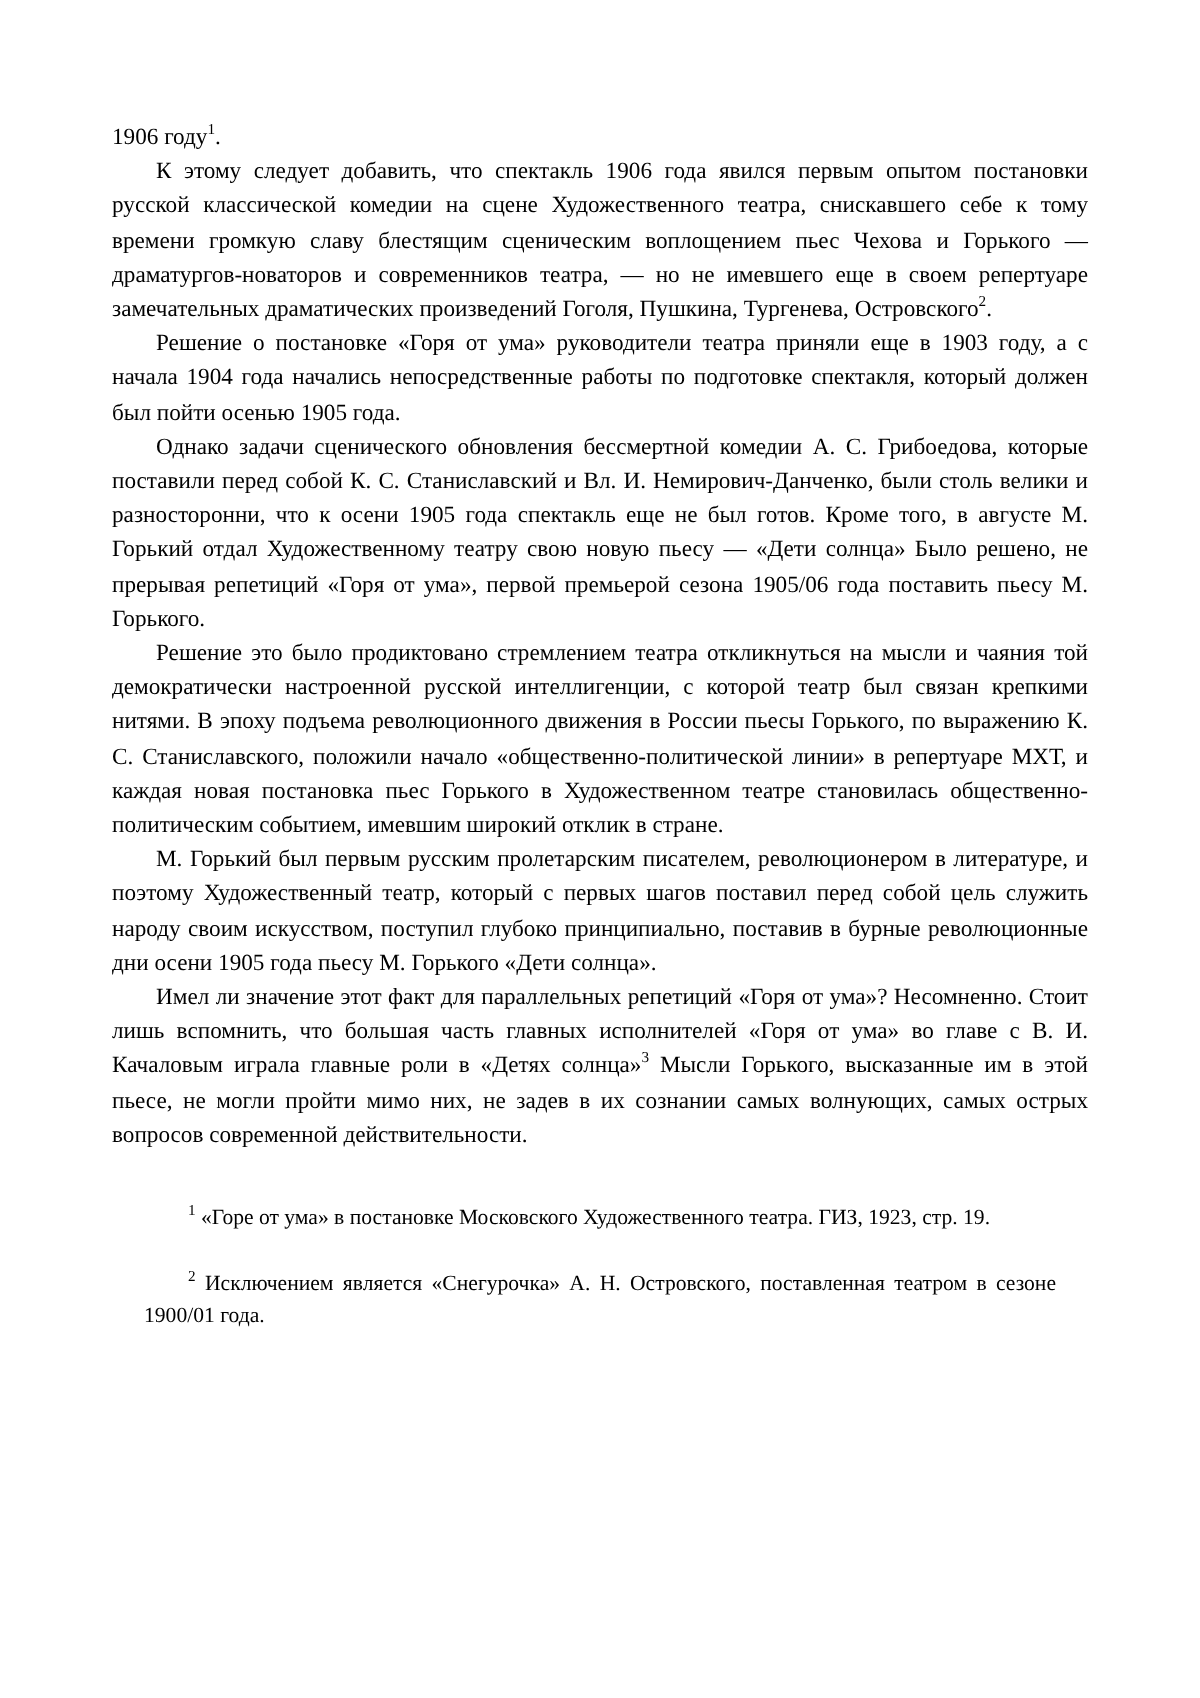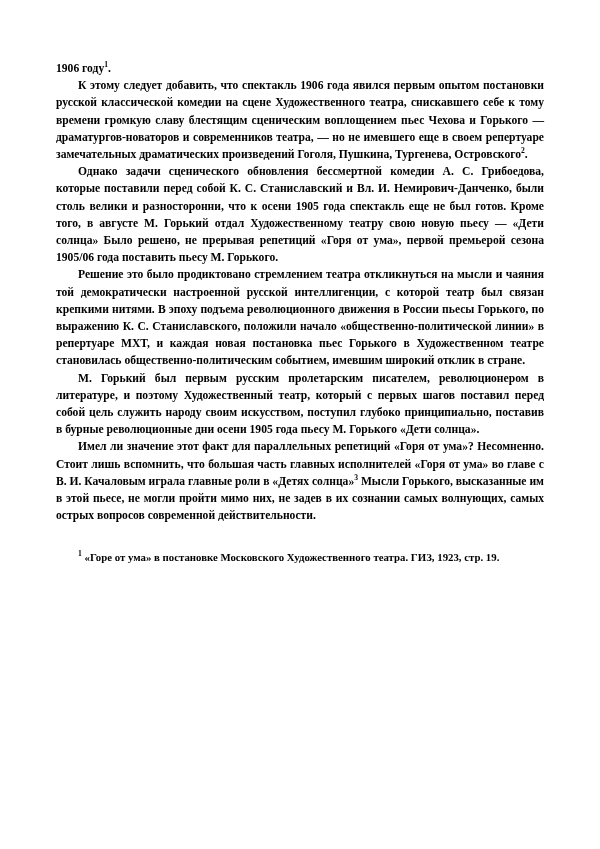--- a/index.html
+++ b/index.html
@@ -13,21 +13,20 @@
     font-family: "Liberation Serif", "DejaVu Serif", serif;
     color: #000000;
     overflow: hidden;
   }
   .page {
     width: 600px;
     height: 742px;
     box-sizing: border-box;
     padding: 60px 56px 20px 56px;
     position: relative;
-    font-weight: bold;
   }
   .body-text p {
     margin: 0;
     font-size: 11.6px;
     line-height: 17.2px;
     text-align: justify;
     text-indent: 22px;
     hyphens: manual;
   }
   .body-text p.no-indent {
@@ -37,53 +36,55 @@
     font-size: 7.6px;
     vertical-align: super;
     line-height: 0;
   }
   .footnotes {
     margin-top: 25px;
     font-size: 10.8px;
     line-height: 16.4px;
   }
   .footnotes p {
-    margin: 0;
+    margin: 16px;
     text-align: justify;
     text-indent: 22px;
   }
   .fn-marker {
     font-size: 7.6px;
     vertical-align: super;
     line-height: 0;
   }
 </style>
 </head>
 <body>
 
 <div class="page">
 
   <div class="body-text">
 
     <p class="no-indent"><span>1906 году</span><sup>1</sup><span>.</span></p>
 
     <p><span>К этому следует добавить, что спектакль 1906 года явился первым опытом постановки русской классической комедии на сцене Художественного театра, снискавшего себе к тому времени громкую славу блестящим сценическим воплощением пьес Чехова и Горького — драматургов-новаторов и современников театра, — но не имевшего еще в своем репертуаре замечательных драматических произведений Гоголя, Пушкина, Тургенева, Островского</span><sup>2</sup><span>.</span></p>
 
+    <p><span>Решение о постановке «Горя от ума» руководители театра приняли еще в 1903 году, а с начала 1904 года начались непосредственные работы по подготовке спектакля, который должен был пойти осенью 1905 года.</span></p>
 
     <p><span>Однако задачи сценического обновления бессмертной комедии А. С. Грибоедова, которые поставили перед собой К. С. Станиславский и Вл. И. Немирович-Данченко, были столь велики и разносторонни, что к осени 1905 года спектакль еще не был готов. Кроме того, в августе М. Горький отдал Художественному театру свою новую пьесу — «Дети солнца» Было решено, не прерывая репетиций «Горя от ума», первой премьерой сезона 1905/06 года поставить пьесу М. Горького.</span></p>
 
     <p><span>Решение это было продиктовано стремлением театра откликнуться на мысли и чаяния той демократически настроенной русской интеллигенции, с которой театр был связан крепкими нитями. В эпоху подъема революционного движения в России пьесы Горького, по выражению К. С. Станиславского, положили начало «общественно-политической линии» в репертуаре МХТ, и каждая новая постановка пьес Горького в Художественном театре становилась общественно-политическим событием, имевшим широкий отклик в стране.</span></p>
 
     <p><span>М. Горький был первым русским пролетарским писателем, революционером в литературе, и поэтому Художественный театр, который с первых шагов поставил перед собой цель служить народу своим искусством, поступил глубоко принципиально, поставив в бурные революционные дни осени 1905 года пьесу М. Горького «Дети солнца».</span></p>
 
     <p><span>Имел ли значение этот факт для параллельных репетиций «Горя от ума»? Несомненно. Стоит лишь вспомнить, что большая часть главных исполнителей «Горя от ума» во главе с В. И. Качаловым играла главные роли в «Детях солнца»</span><sup>3</sup><span> Мысли Горького, высказанные им в этой пьесе, не могли пройти мимо них, не задев в их сознании самых волнующих, самых острых вопросов современной действительности.</span></p>
 
   </div>
 
   <div class="footnotes">
 
     <p><span class="fn-marker">1</span> <span>«Горе от ума» в постановке Московского Художественного театра. ГИЗ, 1923, стр. 19.</span></p>
 
+    <p><span class="fn-marker">2</span> <span>Исключением является «Снегурочка» А. Н. Островского, поставленная театром в сезоне 1900/01 года.</span></p>
 
 
   </div>
 
 </div>
 
 </body></html>

